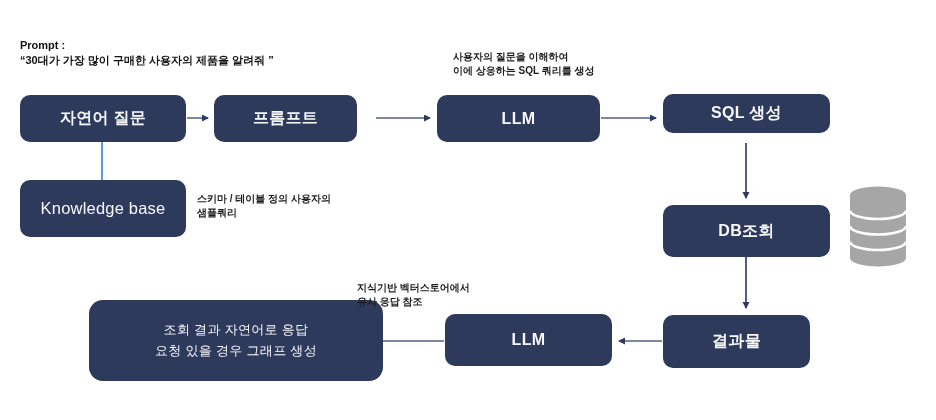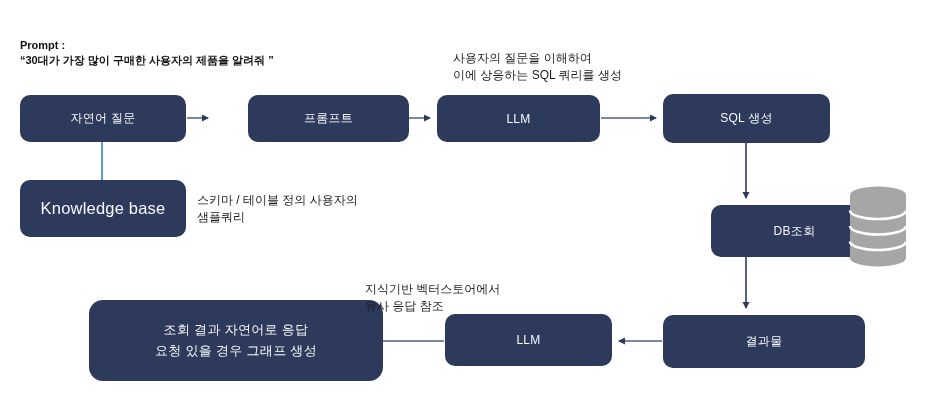--- a/index.html
+++ b/index.html
@@ -24,33 +24,33 @@
   .node {
     position: absolute;
     background: #2e3a5c;
     border-radius: 10px;
     color: #f7f8fa;
     display: flex; align-items: center; justify-content: center;
     text-align: center;
     font-weight: 500;
     letter-spacing: 0.3px;
   }
-  .node-lg { font-size: 12px; }
+  .node-lg { font-size: 16px; font-weight: bold; }
   .node-kb { font-size: 16.5px; letter-spacing: 0.2px; }
   .node-multiline {
     font-size: 13px;
     line-height: 1.55;
     white-space: pre-line;
     border-radius: 14px;
     font-weight: 500;
   }
   .note {
     position: absolute;
-    font-size: 12px;
-    font-weight: 400;
+    font-size: 10px;
+    font-weight: 700;
     color: #1c1c1c;
     line-height: 1.4;
     white-space: pre-line;
   }
   .prompt-note {
     position: absolute;
     left: 20px; top: 38px;
     font-size: 11px;
     font-weight: 700;
     color: #121212;
@@ -58,32 +58,32 @@
   }
   .prompt-note .quote { white-space: pre-line; }
   .db-icon {
     position: absolute;
     left: 848px; top: 185px;
     width: 60px; height: 84px;
   }
 
   
   #n-natural   { left: 20px;  top: 95px;  width: 166px; height: 47px; }
-  #n-prompt    { left: 214px; top: 95px;  width: 161px; height: 47px; margin-left: 34px; }
+  #n-prompt    { left: 214px; top: 95px;  width: 143px; height: 47px; }
   #n-llm-top   { left: 437px; top: 95px;  width: 163px; height: 47px; }
-  #n-sqlgen    { left: 663px; top: 94px;  width: 167px; height: 49px; }
+  #n-sqlgen    { left: 663px; top: 94px;  width: 167px; height: 39px; }
   #n-kb        { left: 20px;  top: 180px; width: 166px; height: 57px; }
-  #n-dbquery   { left: 663px; top: 205px; width: 167px; height: 52px; margin-left: 48px; }
-  #n-result    { left: 663px; top: 315px; width: 202px; height: 53px; }
+  #n-dbquery   { left: 663px; top: 205px; width: 167px; height: 52px; }
+  #n-result    { left: 663px; top: 315px; width: 147px; height: 53px; }
   #n-llm-bot   { left: 445px; top: 314px; width: 167px; height: 52px; }
   #n-final     { left: 89px;  top: 300px; width: 294px; height: 81px; }
 
   #note-llm-top { left: 453px; top: 50px; }
   #note-kb      { left: 197px; top: 192px; }
-  #note-llm-bot { left: 357px; top: 281px; margin-left: 8px; }
+  #note-llm-bot { left: 357px; top: 281px; }
 </style>
 </head>
 <body>
 
 <div class="canvas">
 
   <svg class="connectors" viewBox="0 0 936 420" xmlns="http://www.w3.org/2000/svg">
     <defs>
       <marker id="arrow" markerWidth="8" markerHeight="8" refX="6" refY="3.5" orient="auto" markerUnits="userSpaceOnUse">
         <path d="M0,0 L7,3.5 L0,7 z" fill="#2e3a5c"></path>

